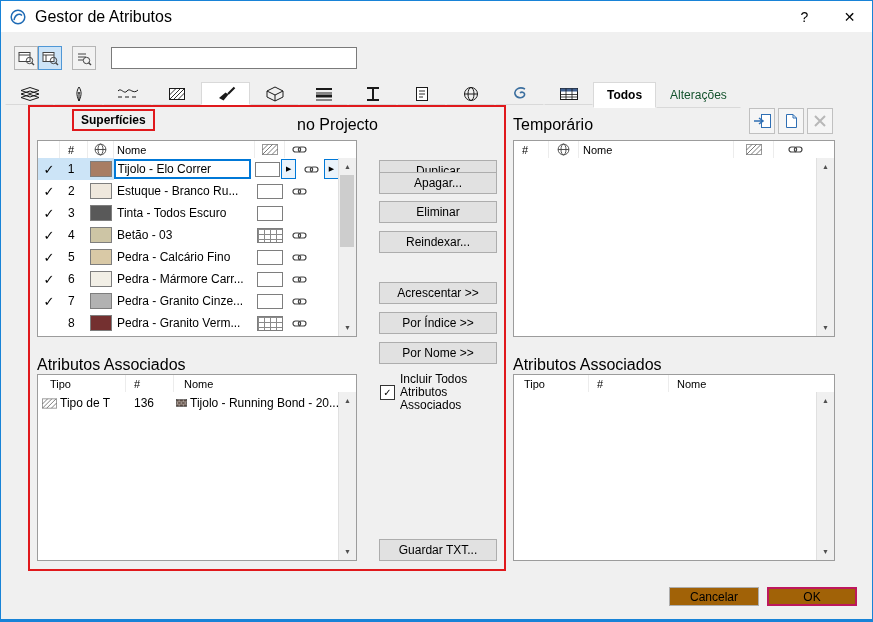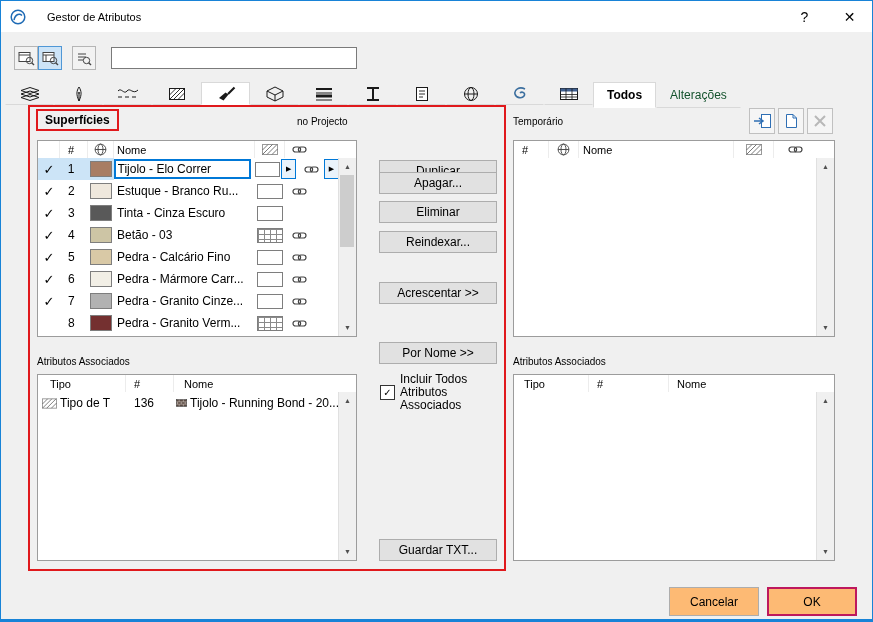--- a/index.html
+++ b/index.html
@@ -1,33 +1,33 @@
 <!DOCTYPE html>
 <html><head>
 <meta charset="utf-8">
 <style>
   html,body{margin:0;padding:0}
   body{font-family:"Liberation Sans",sans-serif;background:#cfcfcf}
   .win{position:relative;width:873px;height:622px;background:#f0f0f0;border:1px solid #1883d7;border-bottom:3px solid #1883d7;box-sizing:border-box;font-size:12px;color:#000;overflow:hidden}
   .titlebar{height:31px;background:#fff;display:flex;align-items:center}
   .appicon{margin-left:9px;display:flex}
-  .wtitle{margin-left:21px;font-size:11px}
+  .wtitle{margin-left:9px;font-size:16px}
   .tbsp{flex:1}
   .tbbtn{width:45px;height:31px;display:flex;align-items:center;justify-content:center;font-size:14px;background:#fff;border:none;padding:0}
   .vbtn{position:absolute;top:45px;width:24px;height:24px;border:1px solid #b5b5b5;background:#f2f2f2;display:flex;align-items:center;justify-content:center;padding:0}
   .vbtn.sel{background:#cde4f7;border-color:#4f97d6}
   .filter{position:absolute;left:110px;top:46px;width:246px;height:22px;border:1px solid #7a7a7a;background:#fff;font:12px "Liberation Sans",sans-serif;padding:0 4px;box-sizing:border-box}
   .tabs{position:absolute;left:4px;top:81px;height:23px;display:flex}
   .tab{width:49px;display:flex;align-items:center;justify-content:center;border:1px solid transparent;border-bottom:1px solid #d9d9d9;background:transparent;padding:0}
   .tab.sel{background:#fff;border:1px solid #d9d9d9;border-bottom:1px solid #fff}
   .ttab{padding:12px 13px;display:flex;align-items:center;font-size:12px;border:1px solid transparent;border-bottom:1px solid #d9d9d9;background:transparent}
   .ttab.sel{background:#fff;border:1px solid #d9d9d9;border-bottom:1px solid #fff;font-weight:bold}
   .ttab.dis{color:#14532d}
   .annorect{position:absolute;left:27px;top:104px;width:474px;height:462px;border:2px solid #e0191c;pointer-events:none;z-index:60}
-  .ptitle{position:absolute;font-size:10px}
+  .ptitle{position:absolute;font-size:16px}
   .sup{left:35px;top:108px;border:2px solid #e0191c;padding:2px 7px;font-weight:bold;background:#f0f0f0;z-index:61;position:absolute}
   .list{position:absolute;background:#fff;border:1px solid #9c9c9c;box-sizing:border-box}
   .lhead{display:flex;height:17px;font-size:11px}
   .hc{display:flex;align-items:center;border-right:1px solid #ececec;box-sizing:border-box;height:17px}
   .hc.last{border-right:none}
   .rows{position:absolute;left:0;right:17px;top:17px;bottom:0;overflow:hidden}
   .lrow{display:flex;align-items:center;height:22px}
   .vscroll{position:absolute;right:0;top:17px;bottom:0;width:17px;background:#f0f0f0;border-left:1px solid #e0e0e0}
   .sarr{position:absolute;left:0;width:100%;height:15px;display:flex;align-items:center;justify-content:center;font-size:7px;color:#505050}
   .sarr.up{top:1px}.sarr.dn{bottom:1px}
@@ -58,21 +58,21 @@
   .cr-fill{width:40px;justify-content:center}
   .cr-chain{width:43px;justify-content:center}
   .hb-tipo{width:75px;padding-left:10px}
   .hb-num{width:80px;padding-left:8px}
   .hb-nome{flex:1;padding-left:8px}
   .mbtn{position:absolute;left:378px;width:118px;height:22px;background:#e1e1e1;border:1px solid #adadad;font:12px "Liberation Sans",sans-serif;display:flex;align-items:center;justify-content:center;padding:0}
   .chkblock{position:absolute;left:379px;top:372px;width:119px;display:flex;align-items:center;gap:5px}
   .cbox{width:13px;height:13px;border:1px solid #333;background:#fff;display:flex;align-items:center;justify-content:center;font-size:10px;flex:none}
   .cblabel{font-size:12px;line-height:13px;width:94px}
   .itbtn{position:absolute;top:107px;width:26px;height:26px;border:1px solid #c0c0c0;background:#f5f5f5;display:flex;align-items:center;justify-content:center;padding:0}
-  .fbtn{position:absolute;top:586px;width:90px;height:29px;background:#fdba74;border:1px solid #adadad;font:12px "Liberation Sans",sans-serif;padding:0}
+  .fbtn{position:absolute;top:586px;width:90px;height:19px;background:#a16207;border:1px solid #adadad;font:12px "Liberation Sans",sans-serif;padding:0}
   .fbtn.primary{border:2px solid #be185d}
 </style>
 </head>
 <body>
 
 <div class="win">
 
   <div class="titlebar">
     <span class="appicon">
         <svg width="16" height="16" viewBox="0 0 16 16">
@@ -199,21 +199,21 @@
         <svg width="20" height="16" viewBox="0 0 20 16">
           <rect x="1.5" y="2.5" width="17" height="11" fill="#fff" stroke="#1a1a1a"></rect>
           <rect x="1.5" y="2.5" width="17" height="3" fill="#3f5f8f"></rect>
           <path d="M1.5 8.5 h17 M1.5 11 h17 M7 2.5 v11 M13 2.5 v11" stroke="#1a1a1a" stroke-width="0.8" fill="none"></path>
         </svg>
       </button>
     <button class="ttab sel">Todos</button>
     <button class="ttab dis">Alterações</button>
   </div>
 
-  <span class="sup" style="border-color: rgb(224, 25, 28);">Superfícies</span>
+  <span class="sup" style="border-color: rgb(224, 25, 28); margin-left: 36px;">Superfícies</span>
   <span class="ptitle" style="left:296px;top:115px">no Projecto</span>
 
   <div class="list" style="left:36px;top:139px;width:320px;height:197px">
     <div class="lhead">
       <div class="hc cw-chk"></div>
       <div class="hc cw-num">#</div>
       <div class="hc cw-sw">
           <svg width="13" height="13" viewBox="0 0 14 14">
             <circle cx="7" cy="7" r="5.8" fill="none" stroke="#444"></circle>
             <ellipse cx="7" cy="7" rx="2.7" ry="5.8" fill="none" stroke="#444"></ellipse>
@@ -268,21 +268,21 @@
               <rect x="6.4" y="2" width="7.6" height="5" rx="2.5" fill="none" stroke="#444" stroke-width="1.2"></rect>
             </svg>
           </div>
       </div>
       <div class="lrow">
         <div class="cw-chk">✓</div>
         <div class="cw-num">3</div>
         <div class="cw-sw">
             <span class="csw" style="background: rgb(89, 89, 89);"></span>
           </div>
-        <div class="cw-name">Tinta - Cinza Escuro</div>
+        <div class="cw-name">Tinta - Todos Escuro</div>
         <div class="cw-fill">
             <span class="fsw"></span>
           </div>
         <div class="cw-chain"></div>
       </div>
       <div class="lrow">
         <div class="cw-chk">✓</div>
         <div class="cw-num">4</div>
         <div class="cw-sw">
             <span class="csw" style="background: rgb(205, 197, 165);"></span>
@@ -404,20 +404,21 @@
       <div class="sarr up">▲</div>
       <div class="sarr dn">▼</div>
     </div>
   </div>
 
   <button class="mbtn" style="top:159px">Duplicar</button>
   <button class="mbtn" style="top:171px">Apagar...</button>
   <button class="mbtn" style="top:200px">Eliminar</button>
   <button class="mbtn" style="top:281px">Acrescentar &gt;&gt;</button>
   <button class="mbtn" style="top:230px">Reindexar...</button>
+  <button class="mbtn" style="top:311px">Por Índice &gt;&gt;</button>
   <button class="mbtn" style="top:341px">Por Nome &gt;&gt;</button>
   <div class="chkblock">
     <span class="cbox">✓</span>
     <span class="cblabel">Incluir Todos Atributos Associados</span>
   </div>
   <button class="mbtn" style="top:538px">Guardar TXT...</button>
 
   <span class="ptitle" style="left:512px;top:115px">Temporário</span>
   <button class="itbtn" style="left:748px">
       <svg width="19" height="16" viewBox="0 0 19 16">

